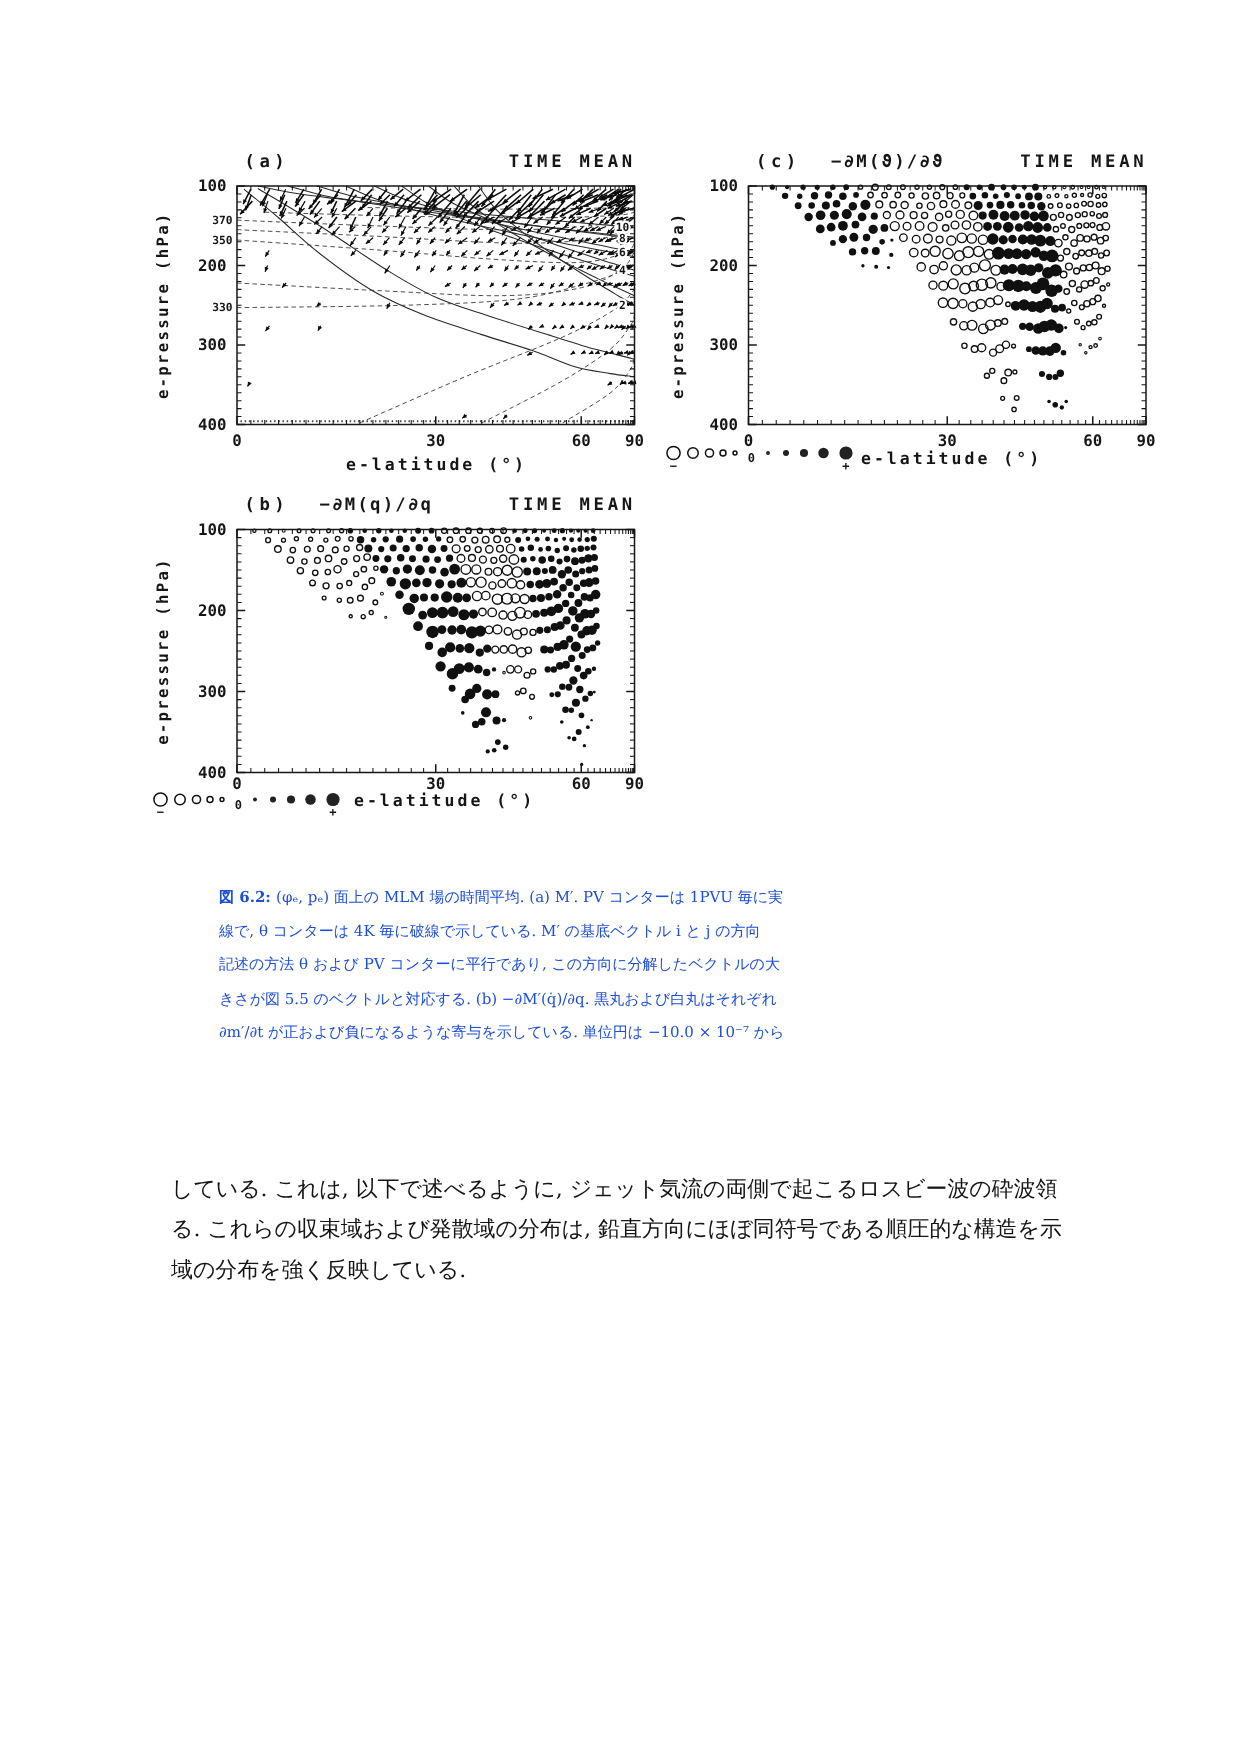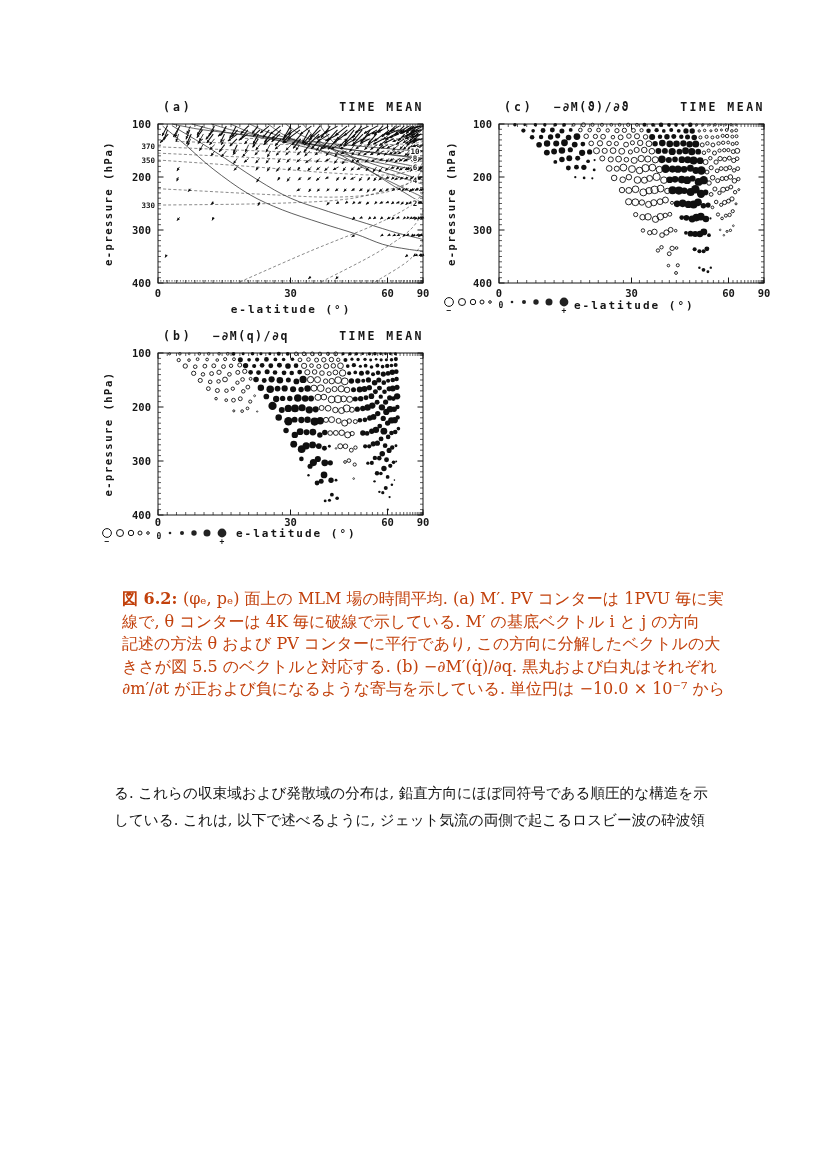--- a/index.html
+++ b/index.html
@@ -1,21 +1,21 @@
 <!DOCTYPE html>
 <html><head>
 <meta charset="utf-8">
 <style>
   html,body{margin:0;padding:0;background:#e8e8e8;}
   .page{position:relative;width:826px;height:1169px;background:#ffffff;margin:0 auto;
         font-family:"DejaVu Serif","Liberation Serif",serif;color:#111;overflow:hidden;}
   .panel{position:absolute;}
   .panel svg{display:block;}
-  .caption{position:absolute;left:122px;top:588px;width:588px;font-size:16px;
-           line-height:22.6px;color:#c2410c;text-align:justify;}
+  .caption{position:absolute;left:146px;top:588px;width:588px;font-size:10px;
+           line-height:22.6px;color:#1d4ed8;text-align:justify;}
   .caption .cap-line{white-space:nowrap;}
   .caption b{font-weight:bold;}
   .bodytext{position:absolute;left:114px;top:779px;width:602px;font-size:14.6px;
             line-height:27px;color:#141414;}
   .bodytext .body-line{white-space:nowrap;}
   .pagenum{position:absolute;left:0;top:1062px;width:826px;text-align:center;
            font-size:13.5px;color:#222;}
   text{fill:#161616;}
 </style>
 </head>
@@ -2010,16 +2010,17 @@
       </div>
     </div>
   <div class="caption" id="caption">
       <div class="cap-line"><b>図 6.2: </b>(φₑ, pₑ) 面上の MLM 場の時間平均. (a) M′. PV コンターは 1PVU 毎に実</div>
       <div class="cap-line">線で, θ コンターは 4K 毎に破線で示している. M′ の基底ベクトル i と j の方向</div>
       <div class="cap-line">記述の方法 θ および PV コンターに平行であり, この方向に分解したベクトルの大</div>
       <div class="cap-line">きさが図 5.5 のベクトルと対応する. (b) −∂M′(q̇)/∂q. 黒丸および白丸はそれぞれ</div>
       <div class="cap-line">∂m′/∂t が正および負になるような寄与を示している. 単位円は −10.0 × 10⁻⁷ から</div>
     </div>
   <div class="bodytext" id="bodytext">
+      <div class="body-line">している. これは, 以下で述べるように, ジェット気流の両側で起こるロスビー波の砕波領</div>
       <div class="body-line">る. これらの収束域および発散域の分布は, 鉛直方向にほぼ同符号である順圧的な構造を示</div>
-      <div class="body-line">している. これは, 以下で述べるように, ジェット気流の両側で起こるロスビー波の砕波領</div>
+      <div class="body-line">域の分布を強く反映している.</div>
     </div>
 </div>
 
 </body></html>

